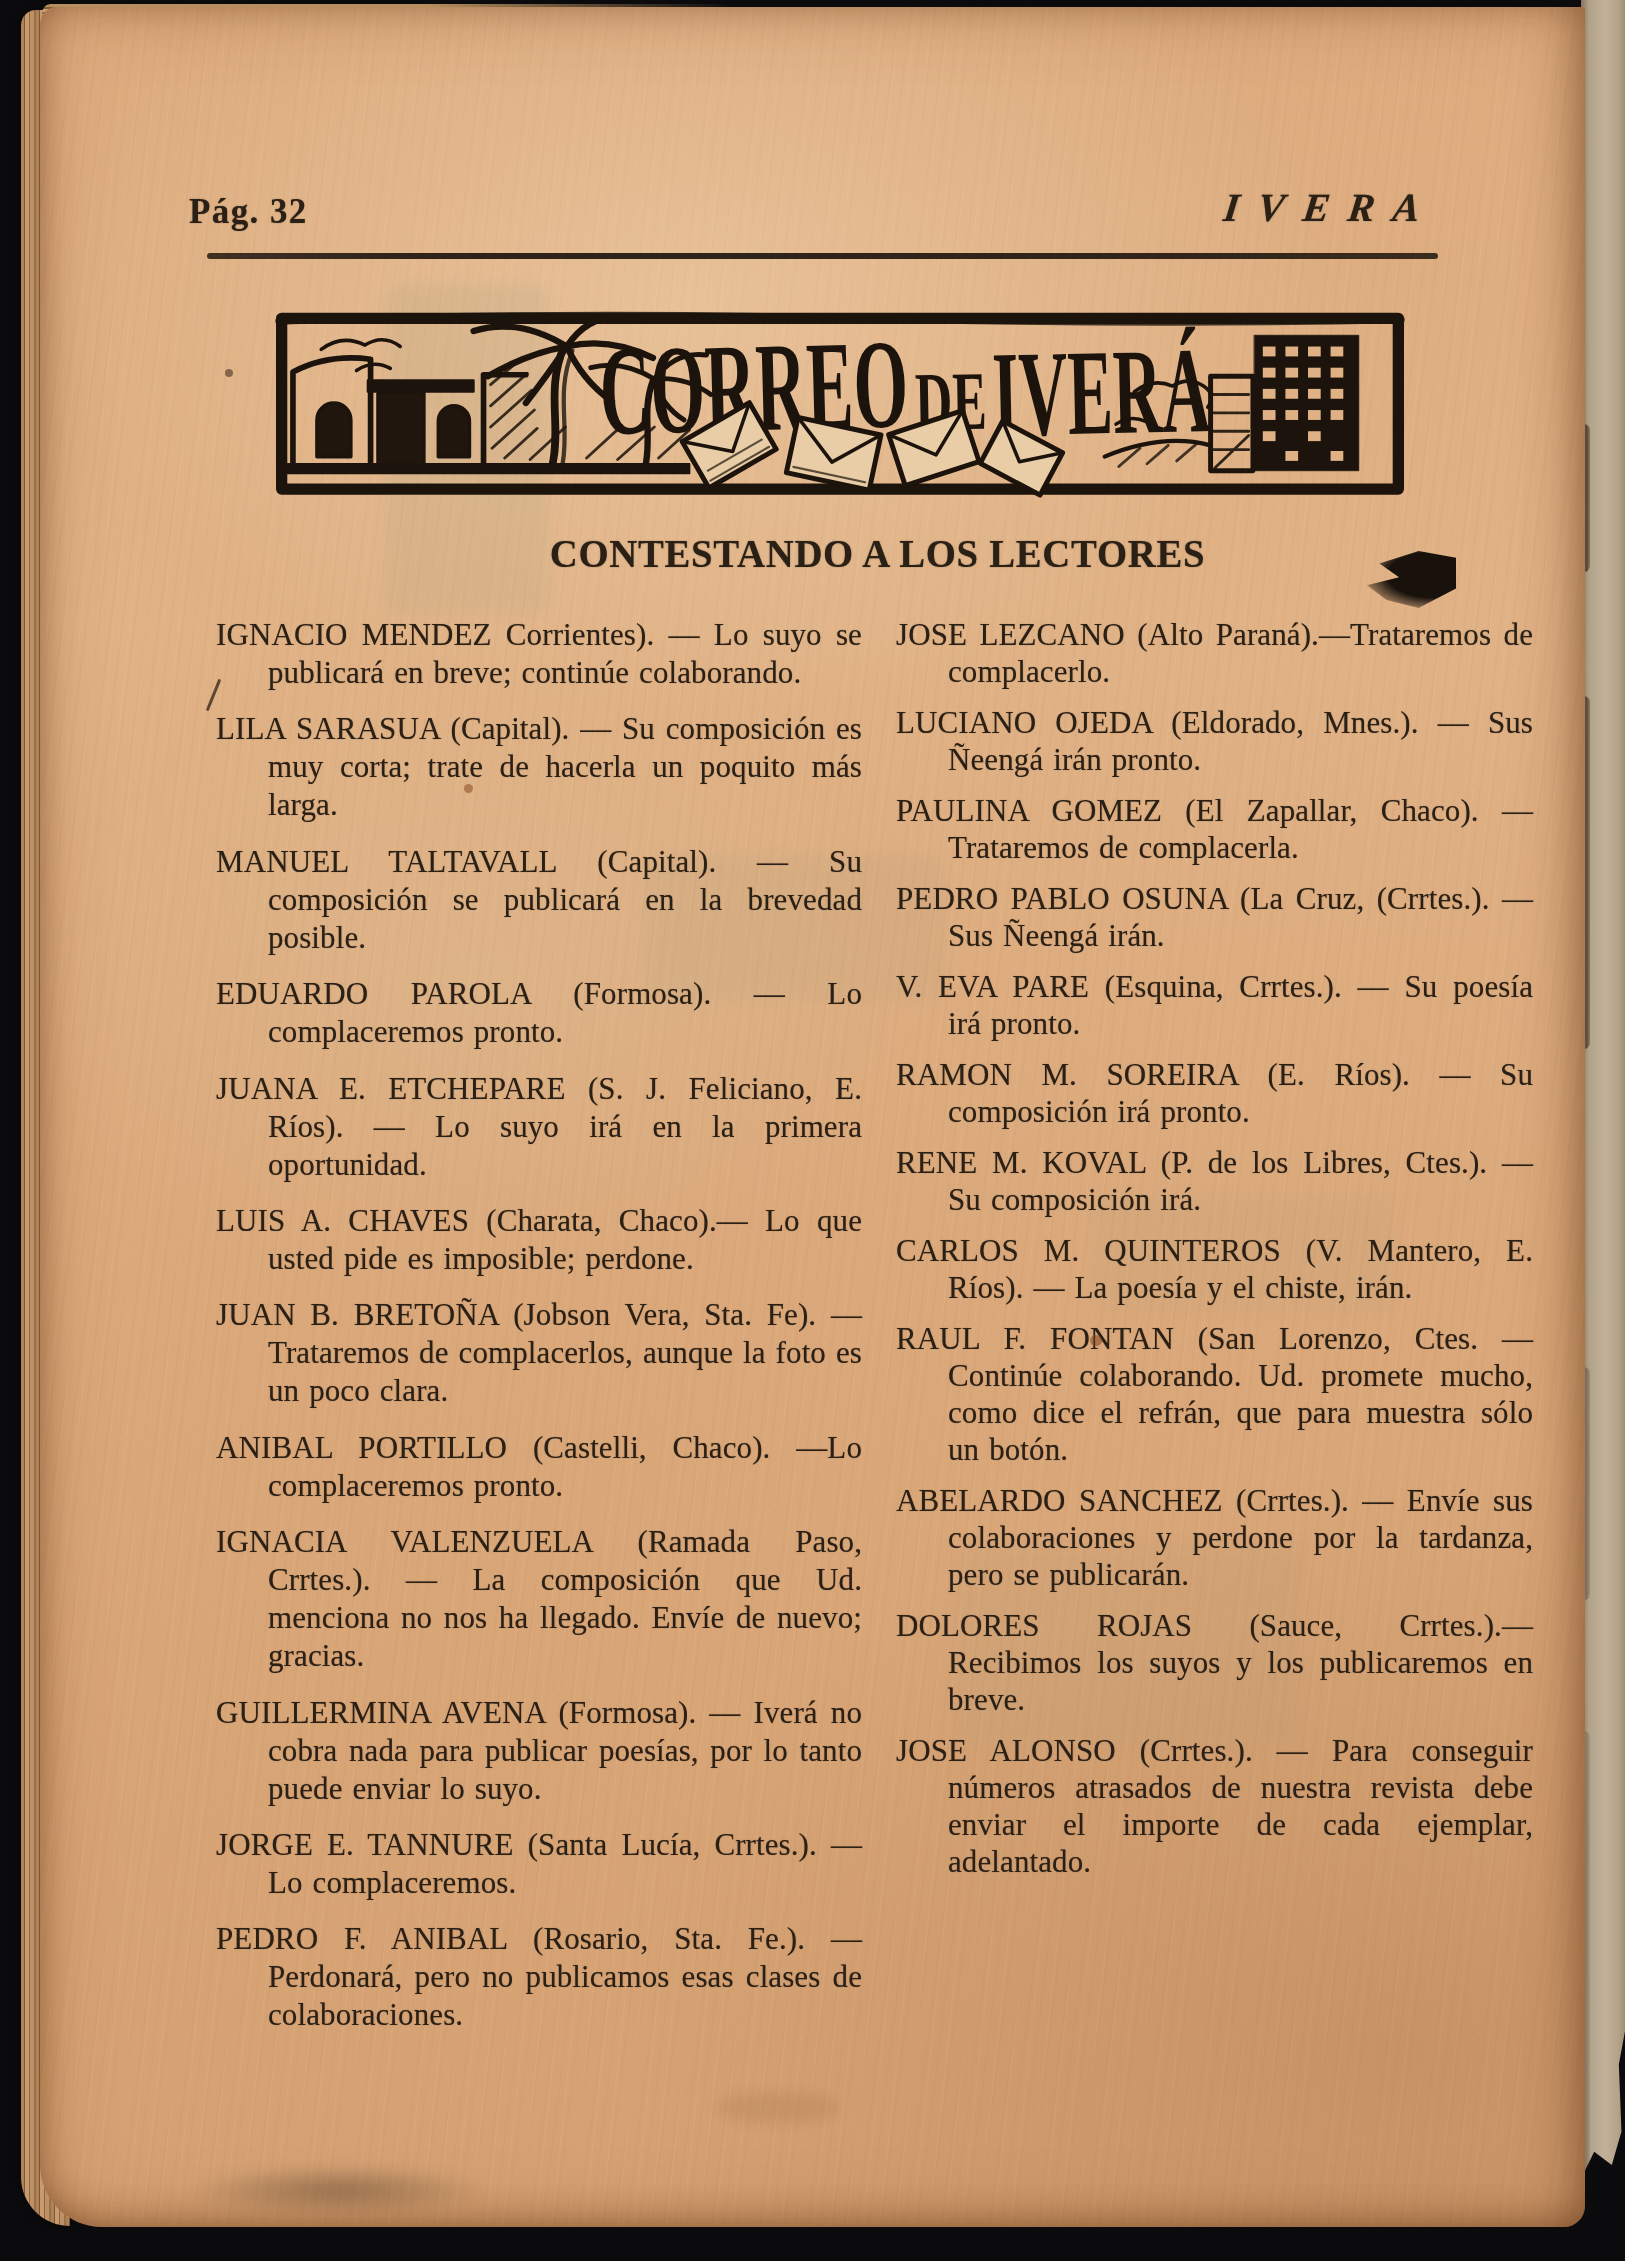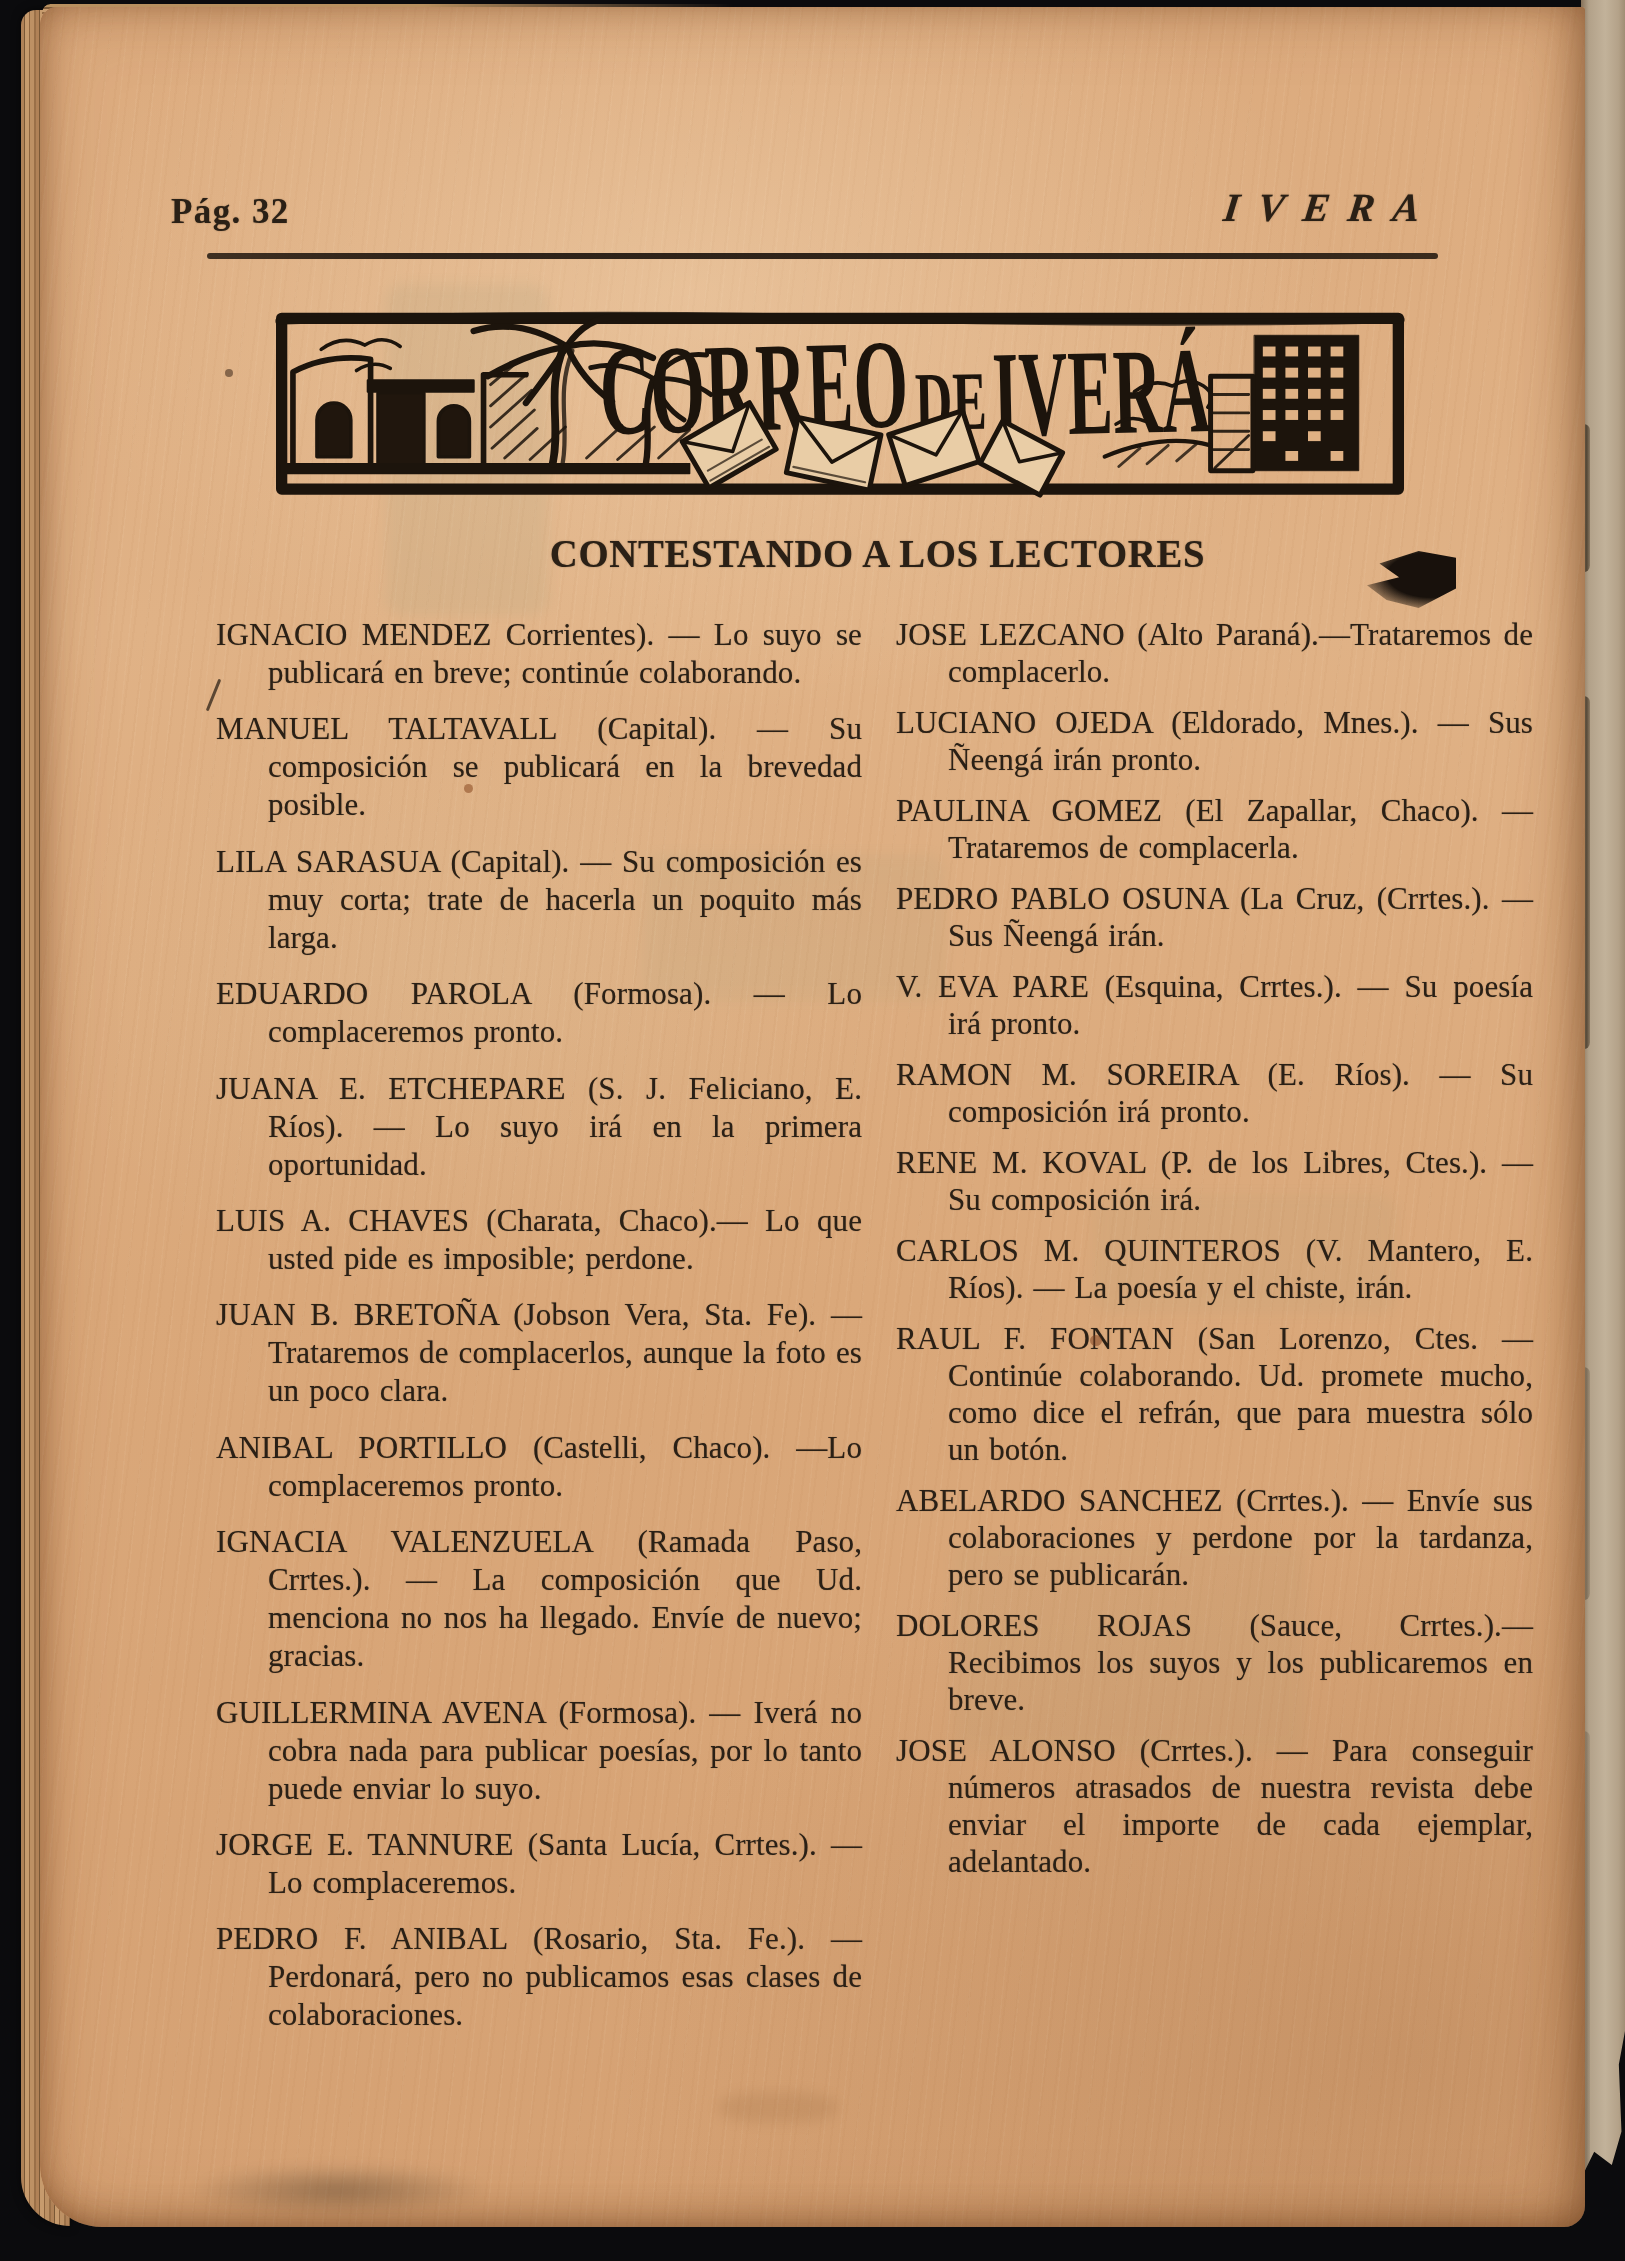--- a/index.html
+++ b/index.html
@@ -49,21 +49,21 @@
       linear-gradient(180deg,#dcab7e 0%,#e0b286 28%,#daa87a 58%,#d5a173 100%);
     box-shadow:
       inset 0 0 78px rgba(120,60,20,.22),
       inset -21px 0 49px -17px rgba(85,48,20,.5),
       inset 15.5px 0 39px -20px rgba(105,58,24,.45),
       inset 0 -18.4px 42px -21px rgba(100,55,22,.4);
   }
   .ink{color:#2a2016;}
   
   .pag-label{
-    position:absolute;left:131px;top:185px;
+    position:absolute;left:149px;top:185px;
     font-size:35px;font-weight:bold;letter-spacing:1.4px;
     text-shadow:0 0 1.4px rgba(40,25,10,.45);
   }
   .masthead{
     position:absolute;right:147px;top:177px;
     font-size:40px;font-weight:bold;font-style:italic;letter-spacing:18.4px;
     transform:skewX(-7deg);
     text-shadow:0 0 1.4px rgba(40,25,10,.5);
   }
   .header-rule{
@@ -267,23 +267,23 @@
     </g>
   </svg>
 
   <div class="section-title">CONTESTANDO A LOS LECTORES</div>
   <div class="ink-smudge"></div>
 
   <div class="col col-left">
 
       <p><span>IGNACIO MENDEZ</span><span> Corrientes). — Lo suyo se publicará en breve; continúe colaborando.</span></p>
 
+      <p><span>LILA SARASUA</span><span> (Capital). — Su composición es muy corta; trate de hacerla un poquito más larga.</span></p>
+
       <p><span>MANUEL TALTAVALL</span><span> (Capital). — Su composición se publicará en la brevedad posible.</span></p>
-
-      <p><span>LILA SARASUA</span><span> (Capital). — Su composición es muy corta; trate de hacerla un poquito más larga.</span></p>
 
       <p><span>EDUARDO PAROLA</span><span> (Formosa). — Lo complaceremos pronto.</span></p>
 
       <p><span>JUANA E. ETCHEPARE</span><span> (S. J. Feliciano, E. Ríos). — Lo suyo irá en la primera oportunidad.</span></p>
 
       <p><span>LUIS A. CHAVES</span><span> (Charata, Chaco).— Lo que usted pide es imposible; perdone.</span></p>
 
       <p><span>JUAN B. BRETOÑA</span><span> (Jobson Vera, Sta. Fe). — Trataremos de complacerlos, aunque la foto es un poco clara.</span></p>
 
       <p><span>ANIBAL PORTILLO</span><span> (Castelli, Chaco). —Lo complaceremos pronto.</span></p>

